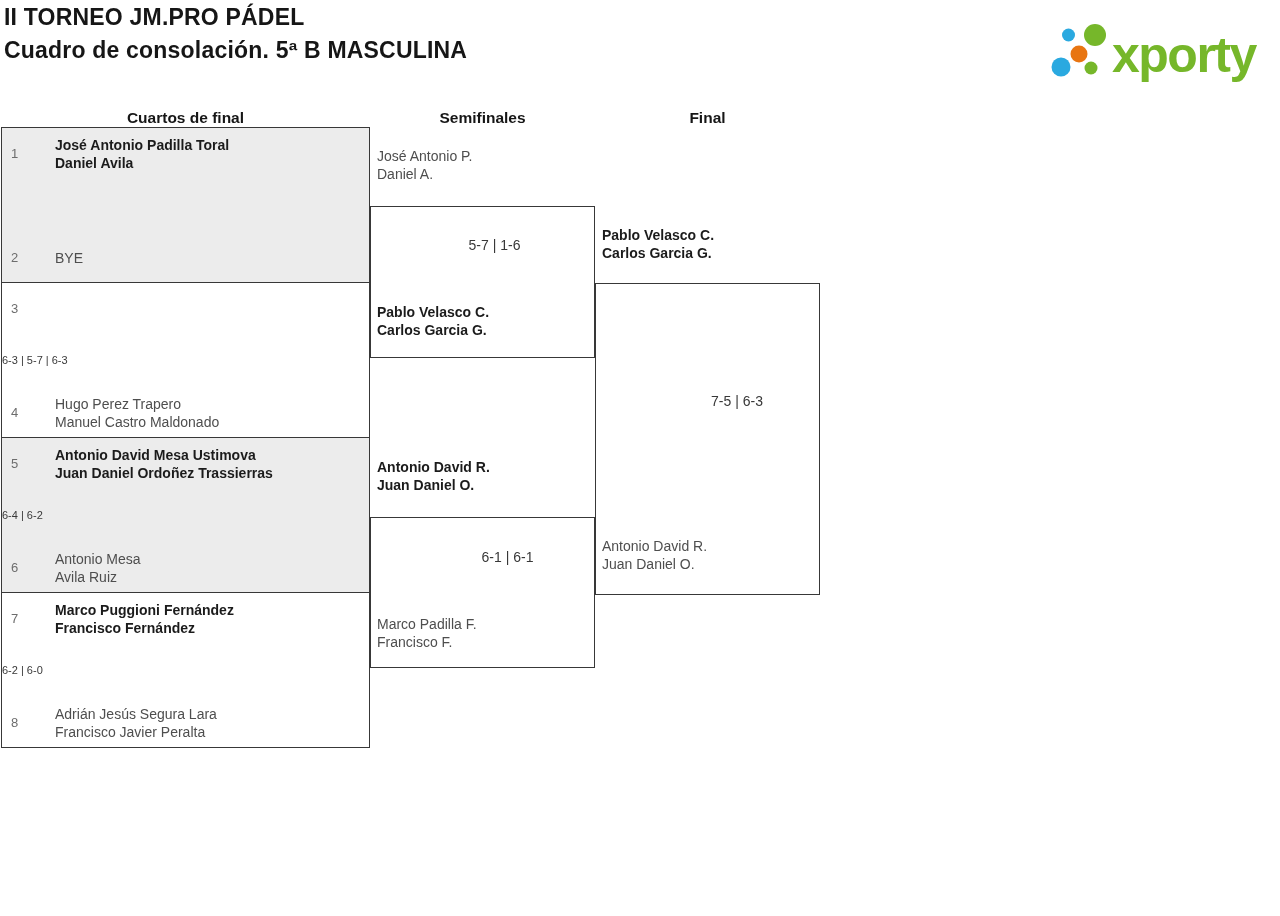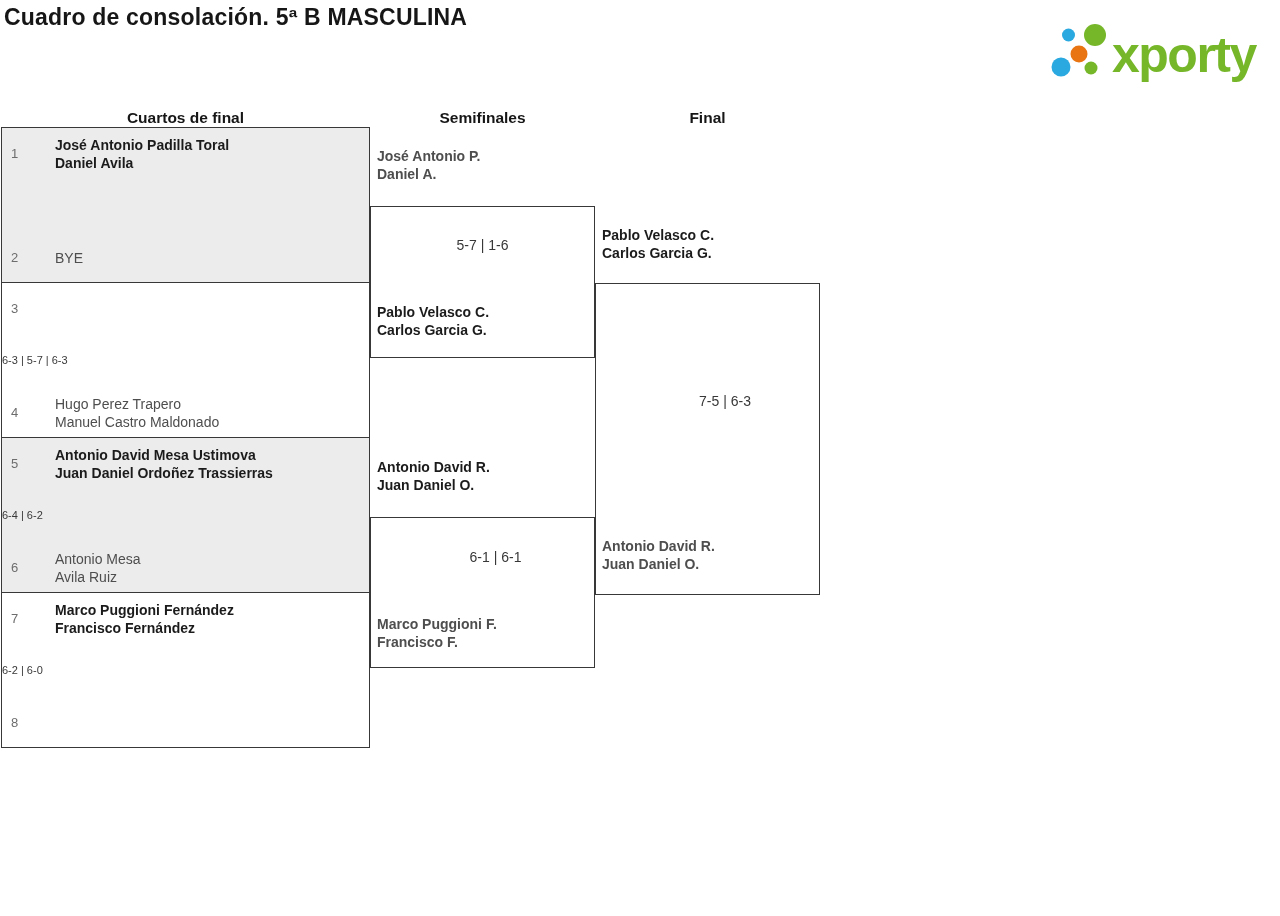--- a/index.html
+++ b/index.html
@@ -49,30 +49,31 @@
   .muted{font-weight:400;color:#4e4e4e;}
   .score-line{
     position:absolute;left:0;right:0;top:50%;transform:translateY(-50%);
     text-align:left;font-size:11px;color:#383838;
   }
 
   
   .match-frame{
     position:absolute;box-sizing:border-box;border:1px solid #383838;background:transparent;
   }
-  .float-names{position:absolute;font-size:14px;line-height:18px;font-weight:bold;}
+  .float-names{position:absolute;font-size:14px;line-height:18px;}
   .float-names div{white-space:nowrap;}
   .float-score{
-    position:absolute;text-align:center;font-size:14px;color:#383838;
+    position:absolute;text-align:center;font-size:14px;color:#383838;padding-left:12px;
   }
 </style>
 </head>
 <body>
 
 <div class="abs title">
+  <div>II TORNEO JM.PRO PÁDEL</div>
   <div>Cuadro de consolación. 5ª B MASCULINA</div>
 </div>
 
 <div class="abs logo">
   <svg width="60" height="70" viewBox="0 0 60 70">
     <circle cx="20.5" cy="15" r="6.5" fill="#2aa9e0"></circle>
     <circle cx="47" cy="15" r="11" fill="#76b72a"></circle>
     <circle cx="31" cy="34" r="8.5" fill="#e87511"></circle>
     <circle cx="13" cy="47" r="9.5" fill="#2aa9e0"></circle>
     <circle cx="43" cy="48" r="6.5" fill="#76b72a"></circle>
@@ -138,20 +139,24 @@
   <div class="team-row row-a">
     <span class="seed">7</span>
     <div class="names bold">
       <div>Marco Puggioni Fernández</div>
       <div>Francisco Fernández</div>
     </div>
   </div>
   <div class="score-line">6-2 | 6-0</div>
   <div class="team-row row-b">
     <span class="seed">8</span>
+    <div class="names muted">
+      <div>Adrián Jesús Segura Lara</div>
+      <div>Francisco Javier Peralta</div>
+    </div>
   </div>
 </div>
 
 <div class="match-frame" style="left:370px;top:206px;width:225px;height:152px"></div>
 <div class="match-frame" style="left:370px;top:517px;width:225px;height:151px"></div>
 
 <div class="float-names muted" style="left:377px;top:147px">
   <div>José Antonio P.</div>
   <div>Daniel A.</div>
 </div>
@@ -160,21 +165,21 @@
   <div>Pablo Velasco C.</div>
   <div>Carlos Garcia G.</div>
 </div>
 
 <div class="float-names bold" style="left:377px;top:458px">
   <div>Antonio David R.</div>
   <div>Juan Daniel O.</div>
 </div>
 <div class="float-score" style="left:370px;top:549px;width:251px">6-1 | 6-1</div>
 <div class="float-names muted" style="left:377px;top:615px">
-  <div>Marco Puggioni F.</div>
+  <div>Marco Padilla F.</div>
   <div>Francisco F.</div>
 </div>
 
 <div class="match-frame" style="left:595px;top:283px;width:225px;height:312px"></div>
 
 <div class="float-names bold" style="left:602px;top:226px">
   <div>Pablo Velasco C.</div>
   <div>Carlos Garcia G.</div>
 </div>
 <div class="float-score" style="left:595px;top:393px;width:260px">7-5 | 6-3</div>

